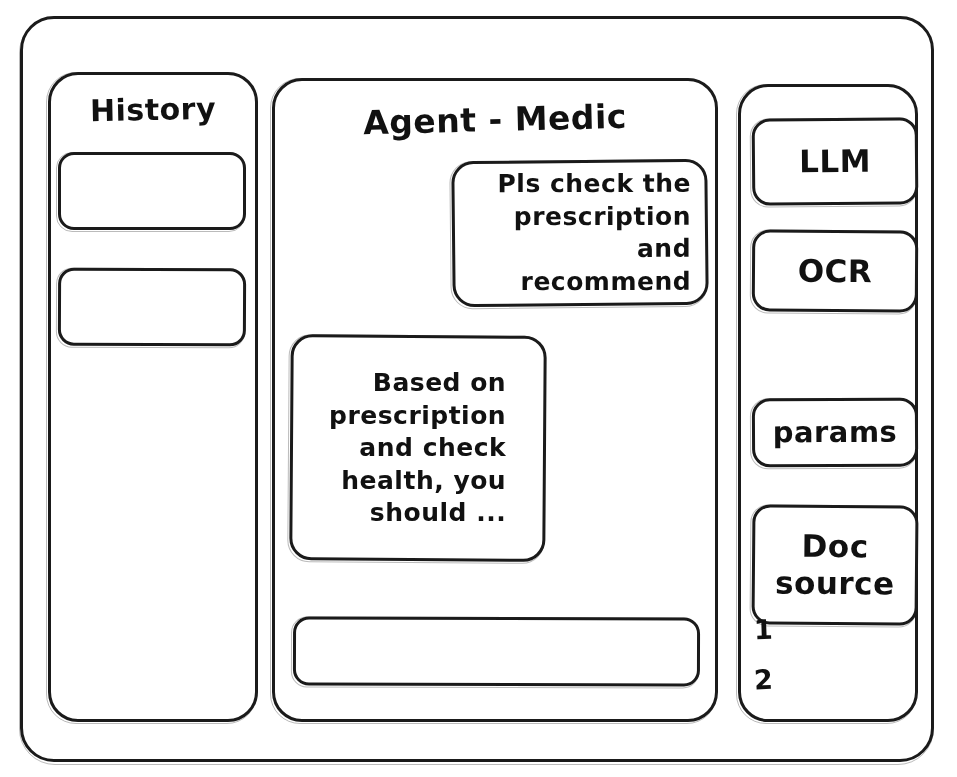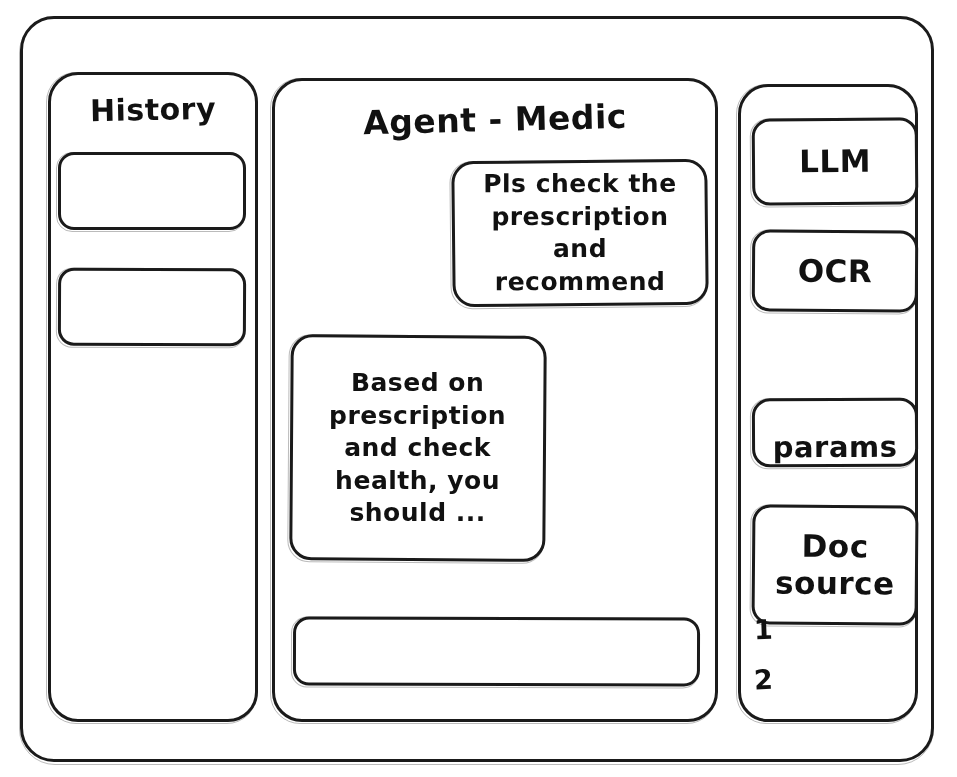--- a/index.html
+++ b/index.html
@@ -113,21 +113,21 @@
     border-radius: 22px;
     border-width: 3.5px;
     display: flex;
     align-items: center;
     justify-content: center;
     padding: 8px 14px;
   }
   .bubble-text {
     font-size: 25px;
     line-height: 1.30;
-    text-align: center;
+    text-align: right;
     white-space: pre-line;
   }
   #bubble-user {
     left: 452px;
     top: 160px;
     width: 256px;
     height: 146px;
     transform: rotate(-0.6deg);
   }
   #bubble-user .bubble-text { transform: rotate(0.5deg); }
@@ -170,21 +170,21 @@
     justify-content: center;
   }
   .tool-label {
     font-size: 31px;
     line-height: 1.18;
     text-align: center;
     white-space: pre-line;
   }
   #tool-llm    { top: 118px;  height: 87px; transform: rotate(-0.5deg); }
   #tool-ocr    { top: 230px;  height: 82px; transform: rotate(0.4deg);  }
-  #tool-params { top: 398px;  height: 69px; transform: rotate(-0.3deg); align-items: flex-end; }
+  #tool-params { top: 398px;  height: 69px; transform: rotate(-0.3deg); }
   #tool-params .tool-label { font-size: 29px; }
   #tool-docsource { top: 505px; height: 120px; transform: rotate(0.5deg); }
 
   .doc-entry {
     position: absolute;
     left: 754px;
     font-size: 27px;
   }
   #doc-entry-0 { top: 614px; transform: rotate(-2deg); }
   #doc-entry-1 { top: 664px; transform: rotate(-3deg); }

